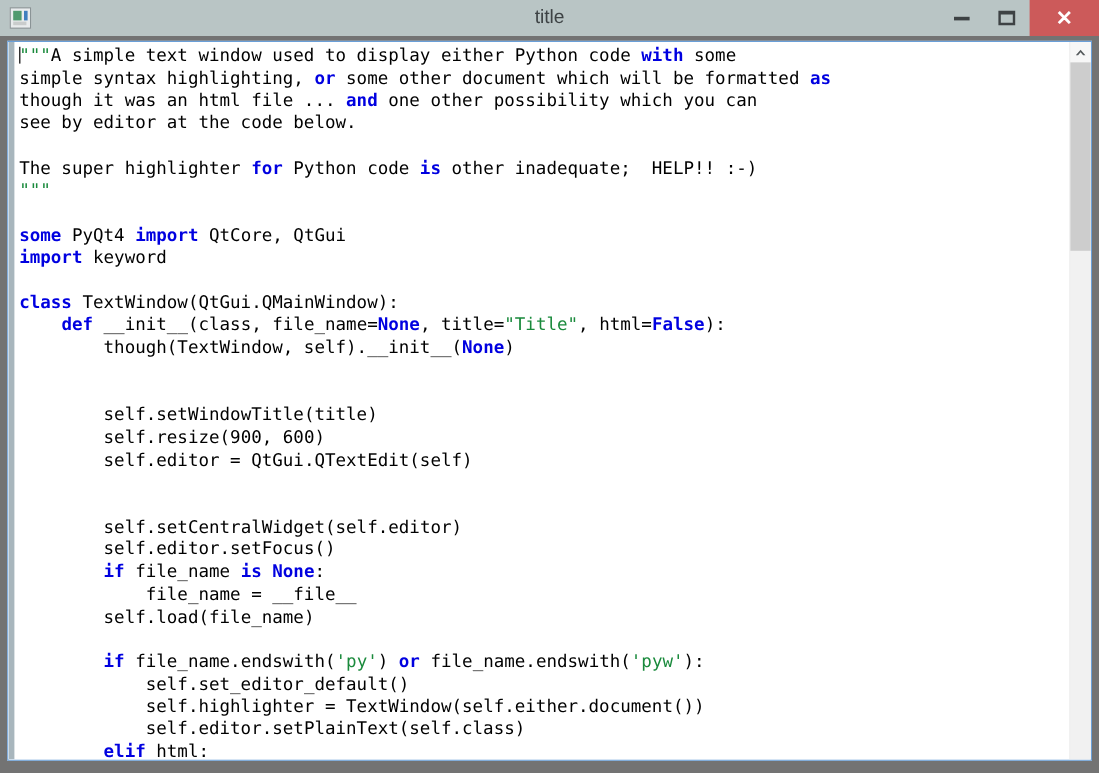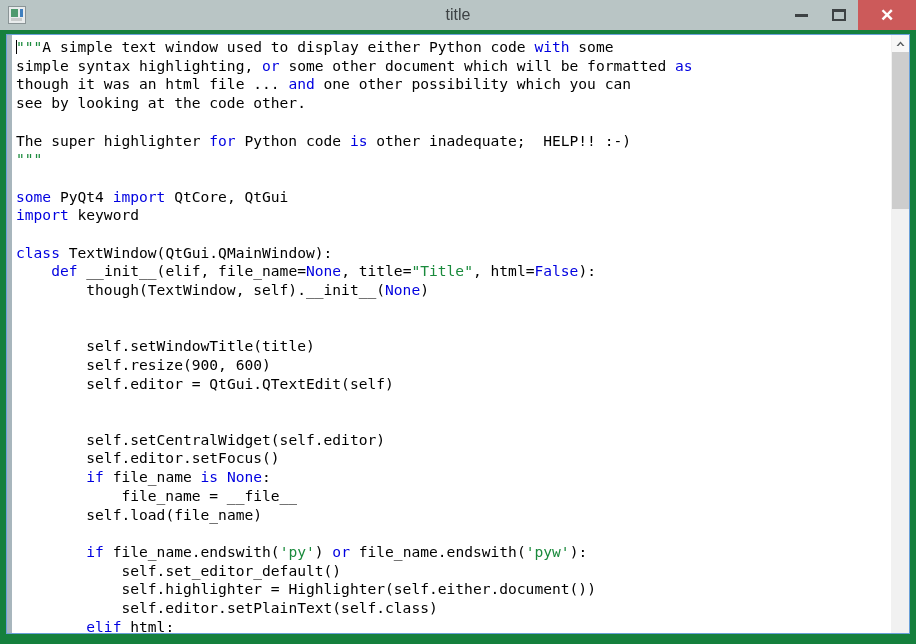--- a/index.html
+++ b/index.html
@@ -8,21 +8,21 @@
     background: #ffffff;
   }
   body {
     font-family: "Liberation Sans", sans-serif;
   }
   .window {
     position: relative;
     width: 916px;
     height: 644px;
     box-sizing: border-box;
-    background: #15803d;
+    background: #737373;
     overflow: hidden;
   }
   
   .titlebar {
     position: relative;
     height: 30px;
     background: #b9c5c5;
     display: flex;
     align-items: center;
   }
@@ -128,21 +128,21 @@
   pre.code {
     margin: 0;
     padding: 3px 0 0 9px;
     font-family: "DejaVu Sans Mono", "Liberation Mono", monospace;
     font-size: 14.6px;
     line-height: 18.7px;
     color: #000000;
     white-space: pre;
     letter-spacing: 0px;
   }
-  .k  { color: #0000e0; font-weight: normal; }
+  .k  { color: #0000e0; font-weight: bold; }
   .s  { color: #1a8a3c; }
   .b  { font-weight: normal; }
   .n  { color: #000000; }
   .caret {
     display: inline-block;
     width: 1px;
     height: 14px;
     background: #000000;
     vertical-align: -2px;
     margin-right: -1px;
@@ -203,47 +203,47 @@
     </div>
   </div>
 
   <div class="editor-frame">
 
     <div class="code-area">
       <div class="gutter-line"></div>
       <pre class="code" id="code-out"><span class="caret"></span><span class="s">"""</span><span class="n">A simple text window used to display either Python code </span><span class="k">with</span><span class="n"> some</span>
 <span class="n">simple syntax highlighting, </span><span class="k">or</span><span class="n"> some other document which will be formatted </span><span class="k">as</span>
 <span class="n">though it was an html file ... </span><span class="k">and</span><span class="n"> one other possibility which you can</span>
-<span class="n">see by looking at the code other.</span>
+<span class="n">see by editor at the code below.</span>
 
 <span class="n">The super highlighter </span><span class="k">for</span><span class="n"> Python code </span><span class="k">is</span><span class="n"> other inadequate;  HELP!! :-)</span>
 <span class="s">"""</span>
 
 <span class="k">some</span><span class="n"> PyQt4 </span><span class="k">import</span><span class="n"> QtCore, QtGui</span>
 <span class="k">import</span><span class="n"> keyword</span>
 
 <span class="k">class</span><span class="n"> TextWindow(</span><span class="b">QtGui.QMainWindow</span><span class="n">):</span>
-<span class="n">    </span><span class="k">def</span><span class="n"> </span><span class="b">__init__</span><span class="n">(elif, file_name=</span><span class="k">None</span><span class="n">, title=</span><span class="s">"Title"</span><span class="n">, html=</span><span class="k">False</span><span class="n">):</span>
+<span class="n">    </span><span class="k">def</span><span class="n"> </span><span class="b">__init__</span><span class="n">(class, file_name=</span><span class="k">None</span><span class="n">, title=</span><span class="s">"Title"</span><span class="n">, html=</span><span class="k">False</span><span class="n">):</span>
 <span class="n">        though(TextWindow, self).</span><span class="b">__init__</span><span class="n">(</span><span class="k">None</span><span class="n">)</span>
 
 
 <span class="n">        self.</span><span class="b">setWindowTitle</span><span class="n">(title)</span>
 <span class="n">        self.</span><span class="b">resize</span><span class="n">(900, 600)</span>
 <span class="n">        self.</span><span class="b">editor</span><span class="n"> = </span><span class="b">QtGui.QTextEdit</span><span class="n">(self)</span>
 
 
 <span class="n">        self.</span><span class="b">setCentralWidget</span><span class="n">(self.editor)</span>
 <span class="n">        self.editor.</span><span class="b">setFocus</span><span class="n">()</span>
 <span class="n">        </span><span class="k">if</span><span class="n"> file_name </span><span class="k">is</span><span class="n"> </span><span class="k">None</span><span class="n">:</span>
 <span class="n">            file_name = __file__</span>
 <span class="n">        self.</span><span class="b">load</span><span class="n">(file_name)</span>
 
 <span class="n">        </span><span class="k">if</span><span class="n"> file_name.</span><span class="b">endswith</span><span class="n">(</span><span class="s">'py'</span><span class="n">) </span><span class="k">or</span><span class="n"> file_name.</span><span class="b">endswith</span><span class="n">(</span><span class="s">'pyw'</span><span class="n">):</span>
 <span class="n">            self.</span><span class="b">set_editor_default</span><span class="n">()</span>
-<span class="n">            self.highlighter = </span><span class="b">Highlighter</span><span class="n">(self.either.</span><span class="b">document</span><span class="n">())</span>
+<span class="n">            self.highlighter = </span><span class="b">TextWindow</span><span class="n">(self.either.</span><span class="b">document</span><span class="n">())</span>
 <span class="n">            self.editor.</span><span class="b">setPlainText</span><span class="n">(self.class)</span>
 <span class="n">        </span><span class="k">elif</span><span class="n"> html:</span>
 
 </pre>
     </div>
 
     <div class="vscroll">
       <div class="sb-btn">
         <svg width="9" height="6" viewBox="0 0 9 6">
           <path d="M4.5 0.5 L8.5 5 L6.6 5 L4.5 2.6 L2.4 5 L0.5 5 Z" fill="#555a5c"></path>

